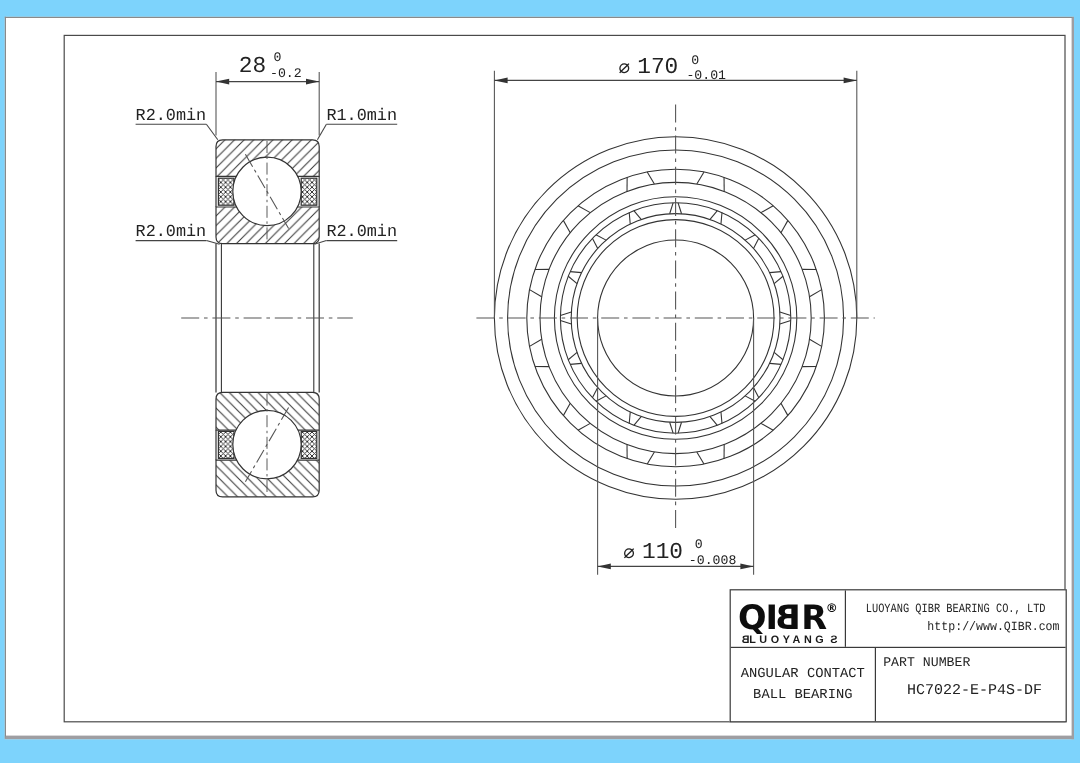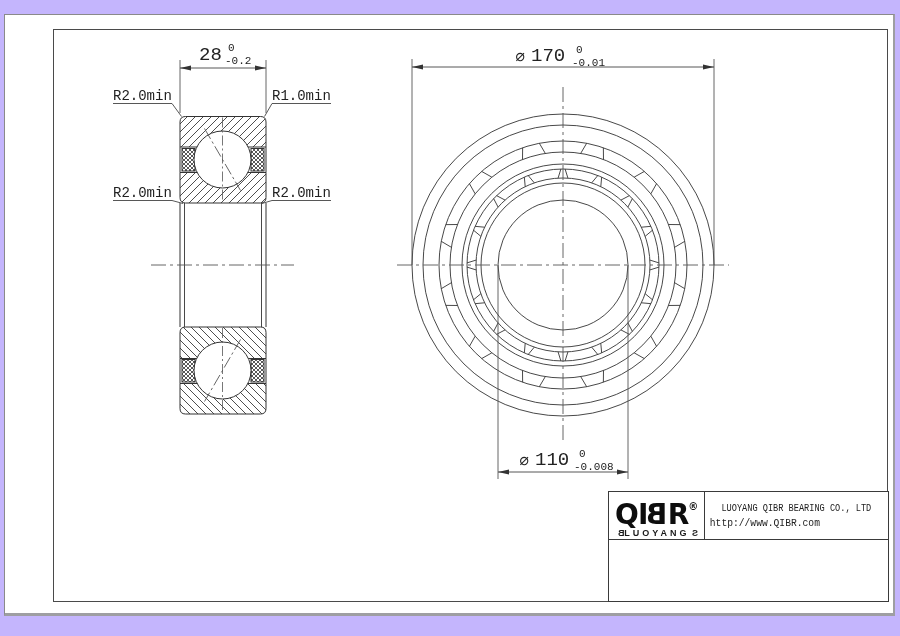--- a/index.html
+++ b/index.html
@@ -1,16 +1,16 @@
 <!DOCTYPE html>
 <html><head>
 <meta charset="utf-8">
 <style>
   html,body{margin:0;padding:0;background:#fff;}
-  #page{position:relative;width:900px;height:636px;background:#c4b5fd;overflow:hidden;
+  #page{position:relative;width:900px;height:636px;background:#7dd3fc;overflow:hidden;
         font-family:"Liberation Mono","DejaVu Sans Mono",monospace;}
   
   #outer-frame{position:absolute;left:4px;top:14px;width:891px;height:602px;
     border:1px solid #8a8a8a;border-bottom:3px solid #9e9ea2;border-right:2px solid #9e9ea2;
     box-sizing:border-box;background:#fff;}
   #inner-frame{position:absolute;left:53px;top:29px;width:835px;height:573px;
     border:1.5px solid #4a4a4a;box-sizing:border-box;background:#fff;}
   svg{position:absolute;left:0;top:0;}
   svg text{fill:#222;}
   .dimtxt{font-family:"Liberation Mono","DejaVu Sans Mono",monospace;font-size:19px;}
@@ -25,21 +25,21 @@
   .tb-row2{flex:1;display:flex;}
   .tb-logo-cell{width:121px;border-right:1.5px solid #3a3a3a;box-sizing:border-box;
     display:flex;flex-direction:column;align-items:center;justify-content:center;padding-top:1px;}
   .logo-line{font-family:"DejaVu Sans",sans-serif;font-weight:bold;font-size:28px;
     line-height:26px;letter-spacing:-1px;color:#0d0d0d;}
   .logo-line .reg{font-size:10px;vertical-align:14px;letter-spacing:0;}
   .logo-sub{font-family:"Liberation Sans",sans-serif;font-weight:bold;font-size:9px;
     letter-spacing:3px;color:#1a1a1a;margin-top:0px;}
   .flip{display:inline-block;transform:scaleX(-1);}
   .tb-company-cell{flex:1;display:flex;flex-direction:column;justify-content:center;
-    align-items:flex-start;gap:3px;}
+    align-items:flex-end;gap:3px;}
   .company{font-size:10.5px;white-space:nowrap;transform:scaleX(0.82);transform-origin:center;}
   .website{font-size:10.5px;white-space:nowrap;transform:scaleX(0.92);transform-origin:center;}
   .tb-product-cell{width:121px;border-right:1.5px solid #3a3a3a;box-sizing:border-box;
     display:flex;flex-direction:column;justify-content:center;align-items:center;gap:5px;
     font-size:11.5px;}
   .tb-part-cell{flex:1;padding:7px 0 0 6px;box-sizing:border-box;}
   .pn-label{font-size:11px;}
   .pn-value{font-size:12.5px;margin-top:9px;text-align:center;}
 </style>
 </head>
@@ -220,14 +220,24 @@
     <div class="tb-row1">
       <div class="tb-logo-cell">
         <div class="logo-line"><span>Q</span><span>I</span><span class="flip">B</span><span>R</span><span class="reg">®</span></div>
         <div class="logo-sub"><span class="flip">B</span><span>LUOYANG</span><span class="flip">S</span></div>
       </div>
       <div class="tb-company-cell">
         <div class="company">LUOYANG QIBR BEARING CO., LTD</div>
         <div class="website">http://www.QIBR.com</div>
       </div>
     </div>
+    <div class="tb-row2">
+      <div class="tb-product-cell">
+        <div>ANGULAR CONTACT</div>
+        <div>BALL BEARING</div>
+      </div>
+      <div class="tb-part-cell">
+        <div class="pn-label">PART NUMBER</div>
+        <div class="pn-value">HC7022-E-P4S-DF</div>
+      </div>
+    </div>
   </div>
 </div>
 
 </body></html>

